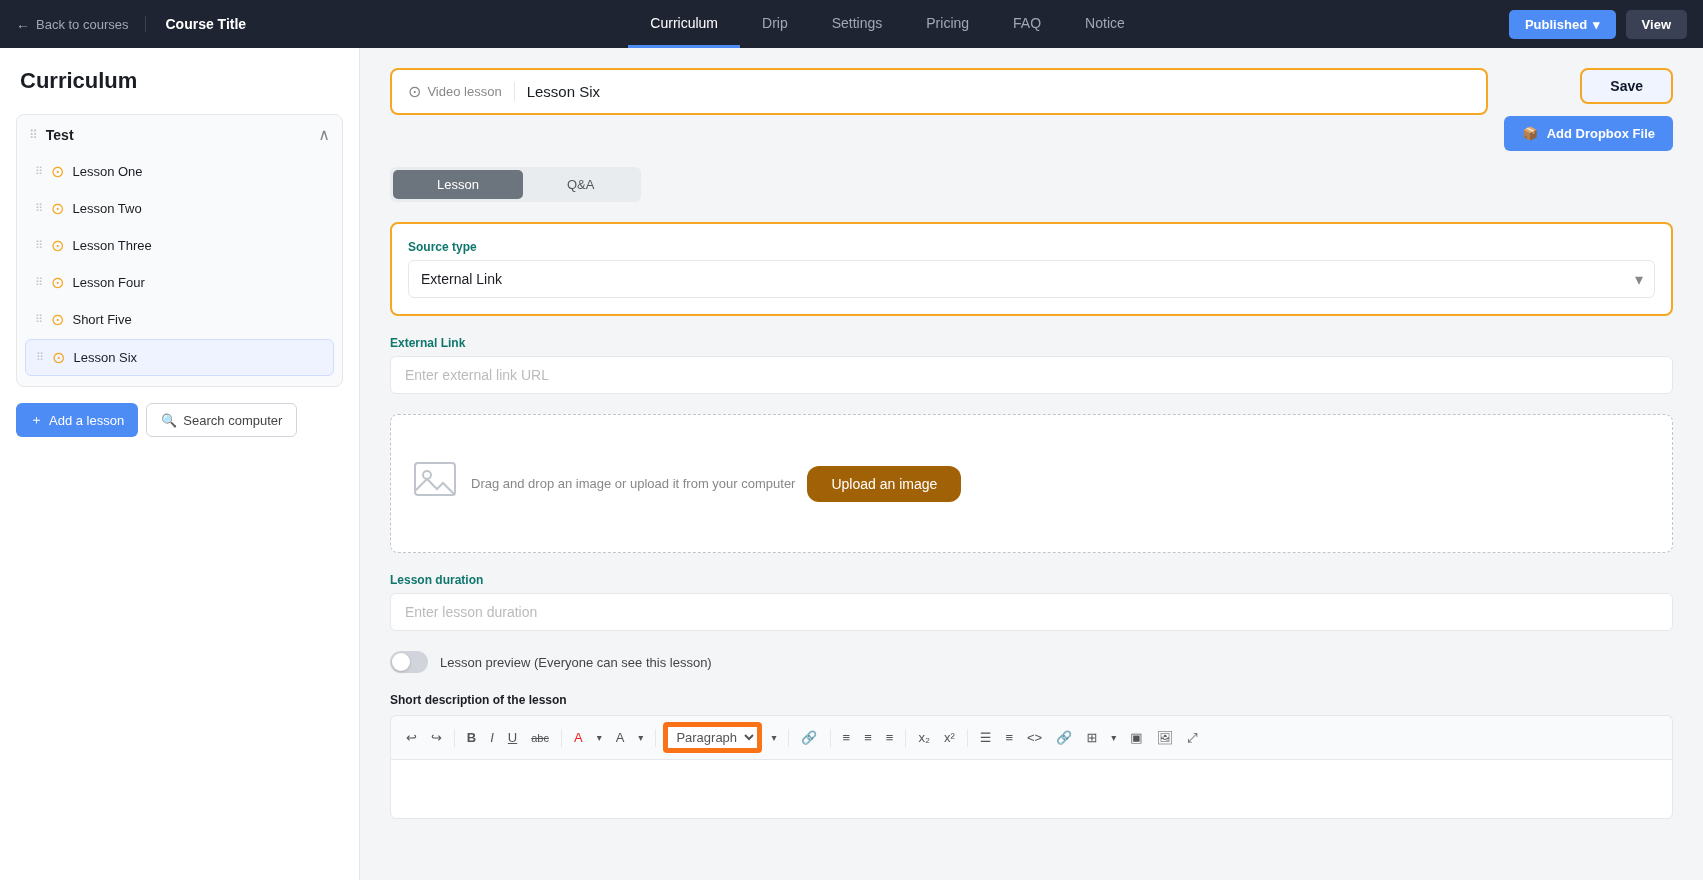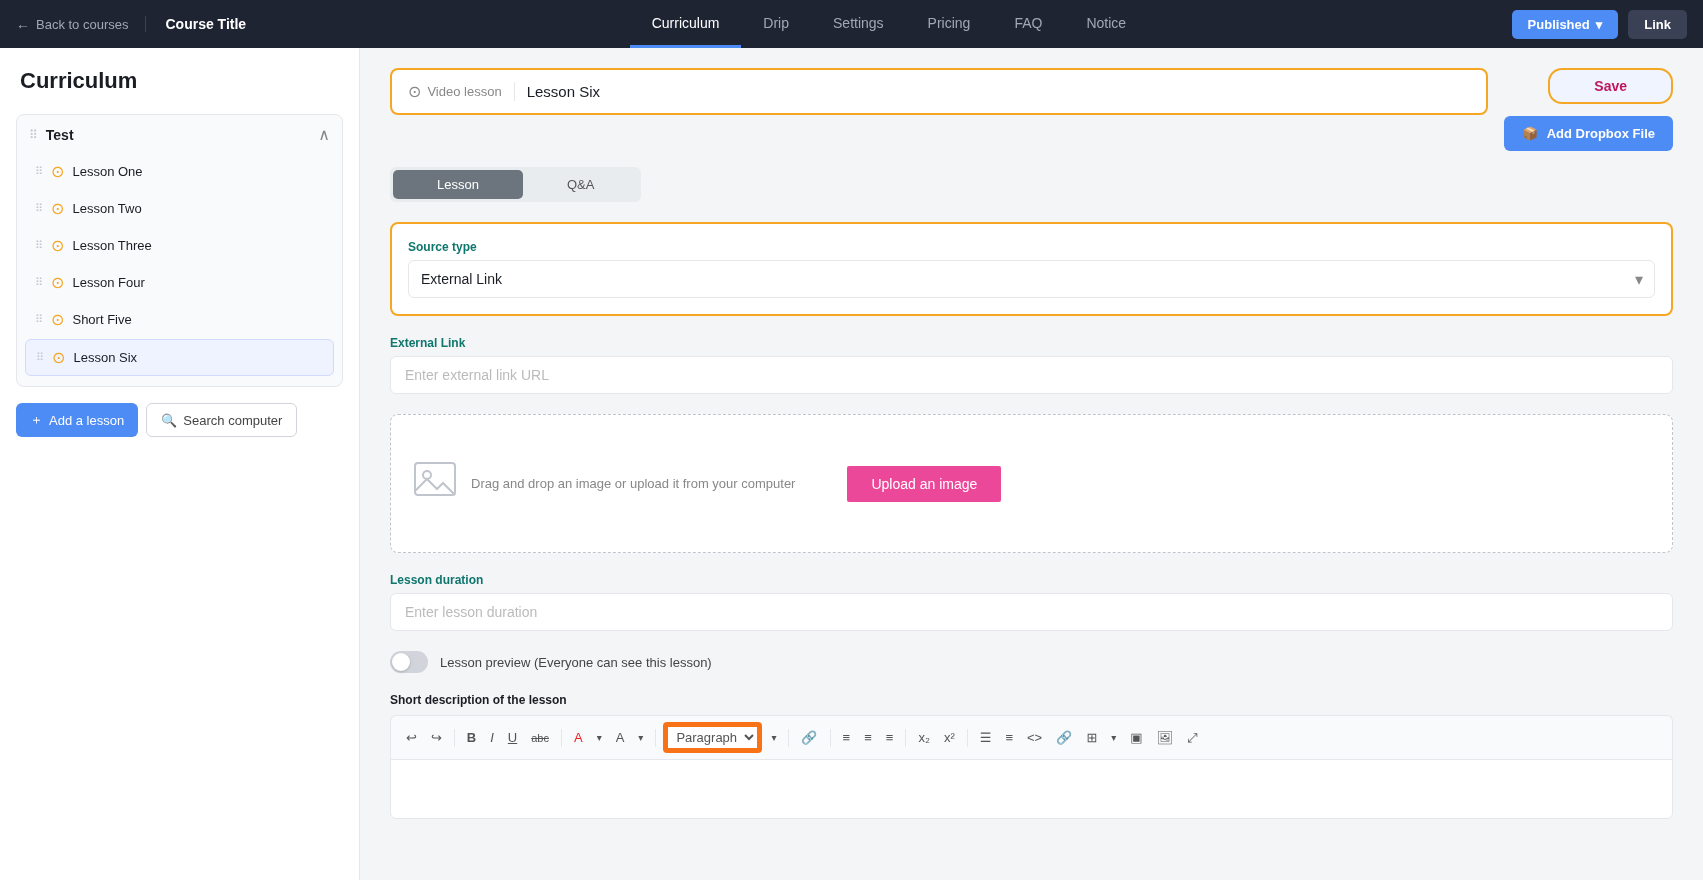--- a/index.html
+++ b/index.html
@@ -82,22 +82,22 @@
     .video-lesson-badge {
       display: flex; align-items: center; gap: 6px; color: #888; font-size: 13px; white-space: nowrap;
       padding-right: 12px; border-right: 1px solid #e5e7eb;
     }
     .video-icon { font-size: 16px; }
     .lesson-title-input {
       flex: 1; border: none; outline: none; font-size: 15px; font-weight: 500; color: #1a1d23;
       background: transparent;
     }
     .save-btn {
-      background: #f0f4ff; color: #be185d; border: 2.5px solid #f5a623; border-radius: 14px;
-      padding: 8px 44px; font-size: 14px; font-weight: 600; cursor: pointer;
+      background: #f0f4ff; color: #0f172a; border: 2.5px solid #f5a623; border-radius: 8px;
+      padding: 8px 28px; font-size: 14px; font-weight: 600; cursor: pointer;
     }
 
     
     .content-tabs { display: flex; margin-bottom: 20px; background: #e9ecef; border-radius: 6px; padding: 3px; width: fit-content; }
     .content-tab {
       padding: 7px 44px; border-radius: 5px; font-size: 13px; cursor: pointer; color: #555;
       border: none; background: transparent;
     }
     .content-tab.active { background: #6c757d; color: #fff; }
 
@@ -122,22 +122,22 @@
     .text-input::placeholder { color: #bbb; }
 
     
     .upload-section { margin-bottom: 20px; }
     .upload-box {
       border: 1.5px dashed #c0c4cc; border-radius: 8px; padding: 40px 20px;
       display: flex; align-items: center; gap: 12px; background: #fff;
     }
     .upload-hint { font-size: 13px; color: #888; }
     .upload-img-btn {
-      background: #ec4899; color: #fff; border: none; border-radius: 2px;
-      padding: 10px 24px; font-size: 14px; cursor: pointer; font-weight: 500; margin-left: 40px;
+      background: #a16207; color: #fff; border: none; border-radius: 12px;
+      padding: 10px 24px; font-size: 14px; cursor: pointer; font-weight: 500;
     }
 
     
     .duration-section { margin-bottom: 20px; }
 
     
     .preview-row { display: flex; align-items: center; gap: 12px; margin-bottom: 20px; }
     .toggle {
       width: 38px; height: 22px; background: #d1d5db; border-radius: 11px; position: relative; cursor: pointer;
     }
@@ -191,21 +191,21 @@
     <div class="nav-tab">Settings</div>
     <div class="nav-tab">Pricing</div>
     <div class="nav-tab">FAQ</div>
     <div class="nav-tab">Notice</div>
   </div>
   <div class="nav-right">
     <button class="published-btn">
       <span>Published</span>
       <span>▾</span>
     </button>
-    <button class="view-btn">Link</button>
+    <button class="view-btn">View</button>
   </div>
 </nav>
 
 <div class="layout">
 
   <aside class="sidebar">
     <h2 class="sidebar-title">Curriculum</h2>
 
     <div class="section-block">
       <div class="section-header">

